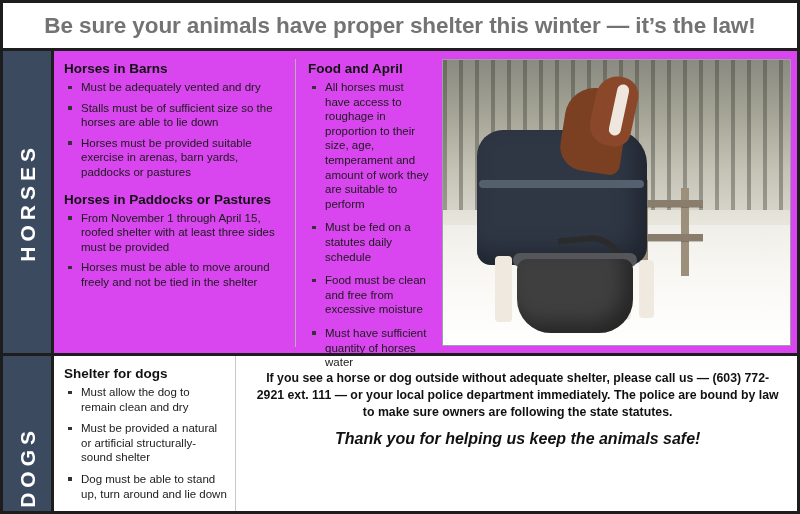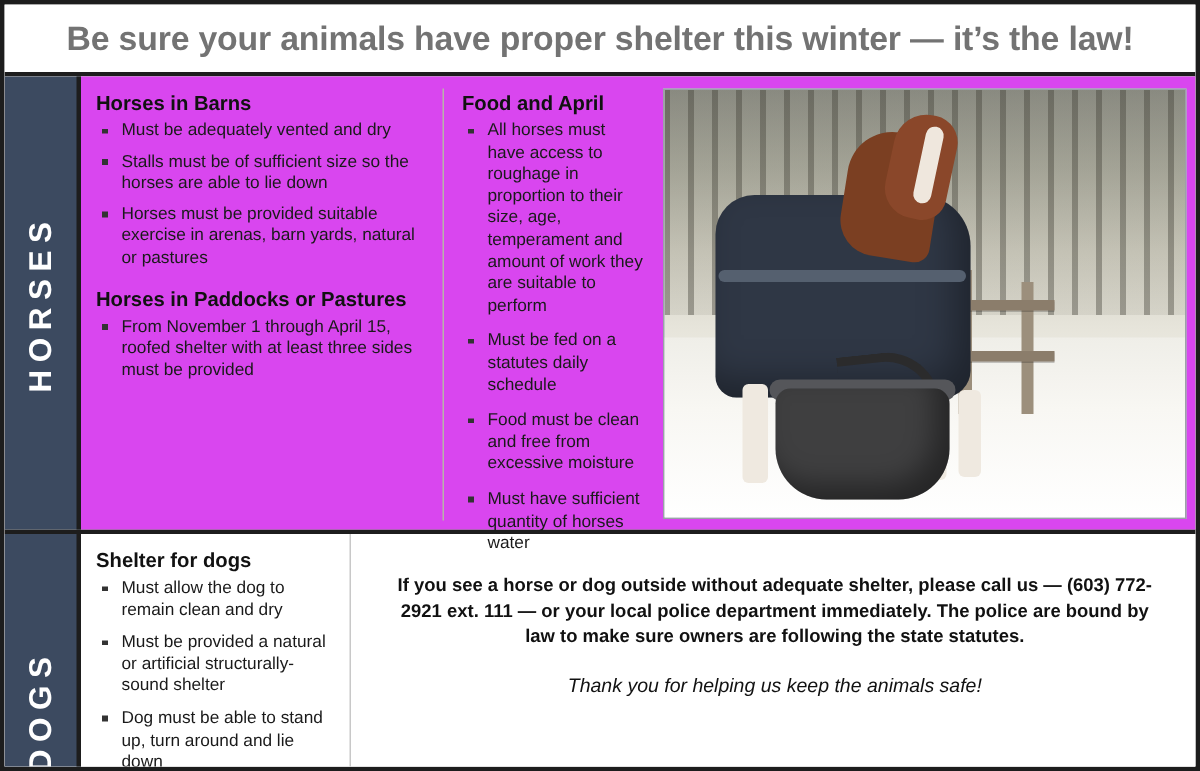--- a/index.html
+++ b/index.html
@@ -284,27 +284,28 @@
     flex: 1 1 auto;
     box-sizing: border-box;
     padding: 10px 12px 6px 14px;
     text-align: center;
   }
   .notice-text {
     font-size: 12.3px;
     font-weight: bold;
     line-height: 1.38;
     color: #111111;
-    margin: 16px;
+    margin: 4px;
   }
   .notice-thanks {
     margin: 9px 0 0 0;
-    font-size: 13px;
+    font-size: 16px;
     font-style: italic;
     color: #111111;
+    font-weight: bold;
   }
 </style>
 </head>
 <body>
 
 <div class="poster">
 
   <div class="header">
     <div class="header-title">Be sure your animals have proper shelter this winter — it’s the law!</div>
   </div>
@@ -314,26 +315,27 @@
       <span class="side-tab-label">HORSES</span>
     </div>
 
     <div class="horses-body">
 
       <div class="col col-barns">
         <h2 class="sub">Horses in Barns</h2>
         <ul class="bullets">
           <li>Must be adequately vented and dry</li>
           <li>Stalls must be of sufficient size so the horses are able to lie down</li>
-          <li>Horses must be provided suitable exercise in arenas, barn yards, natural or pastures</li>
+          <li>Horses must be provided suitable exercise in arenas, barn yards, paddocks or pastures</li>
         </ul>
 
         <h2 class="sub second">Horses in Paddocks or Pastures</h2>
         <ul class="bullets">
           <li>From November 1 through April 15, roofed shelter with at least three sides must be provided</li>
+          <li>Horses must be able to move around freely and not be tied in the shelter</li>
         </ul>
       </div>
 
       <div class="col col-food">
         <h2 class="sub">Food and April</h2>
         <ul class="bullets">
           <li>All horses must have access to roughage in proportion to their size, age, temperament and amount of work they are suitable to perform</li>
           <li>Must be fed on a statutes daily schedule</li>
           <li>Food must be clean and free from excessive moisture</li>
           <li>Must have sufficient quantity of horses water</li>

